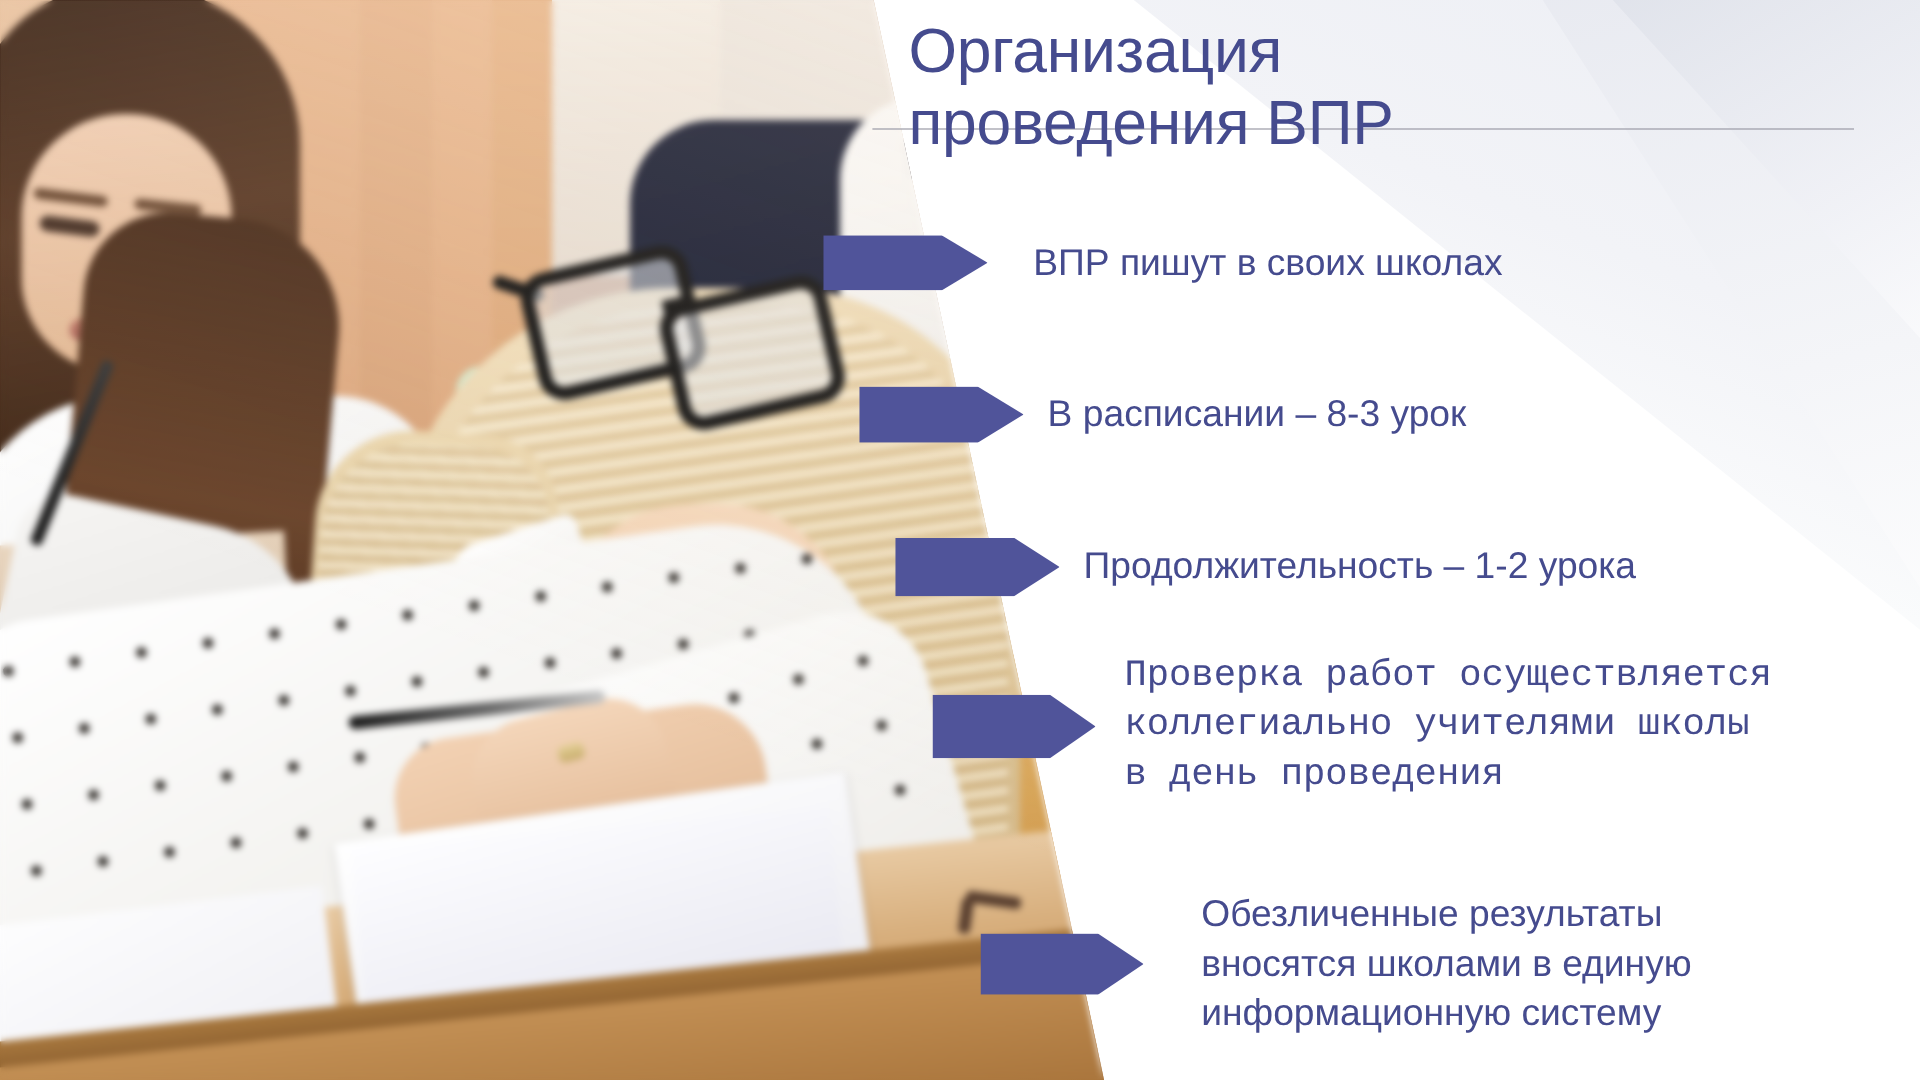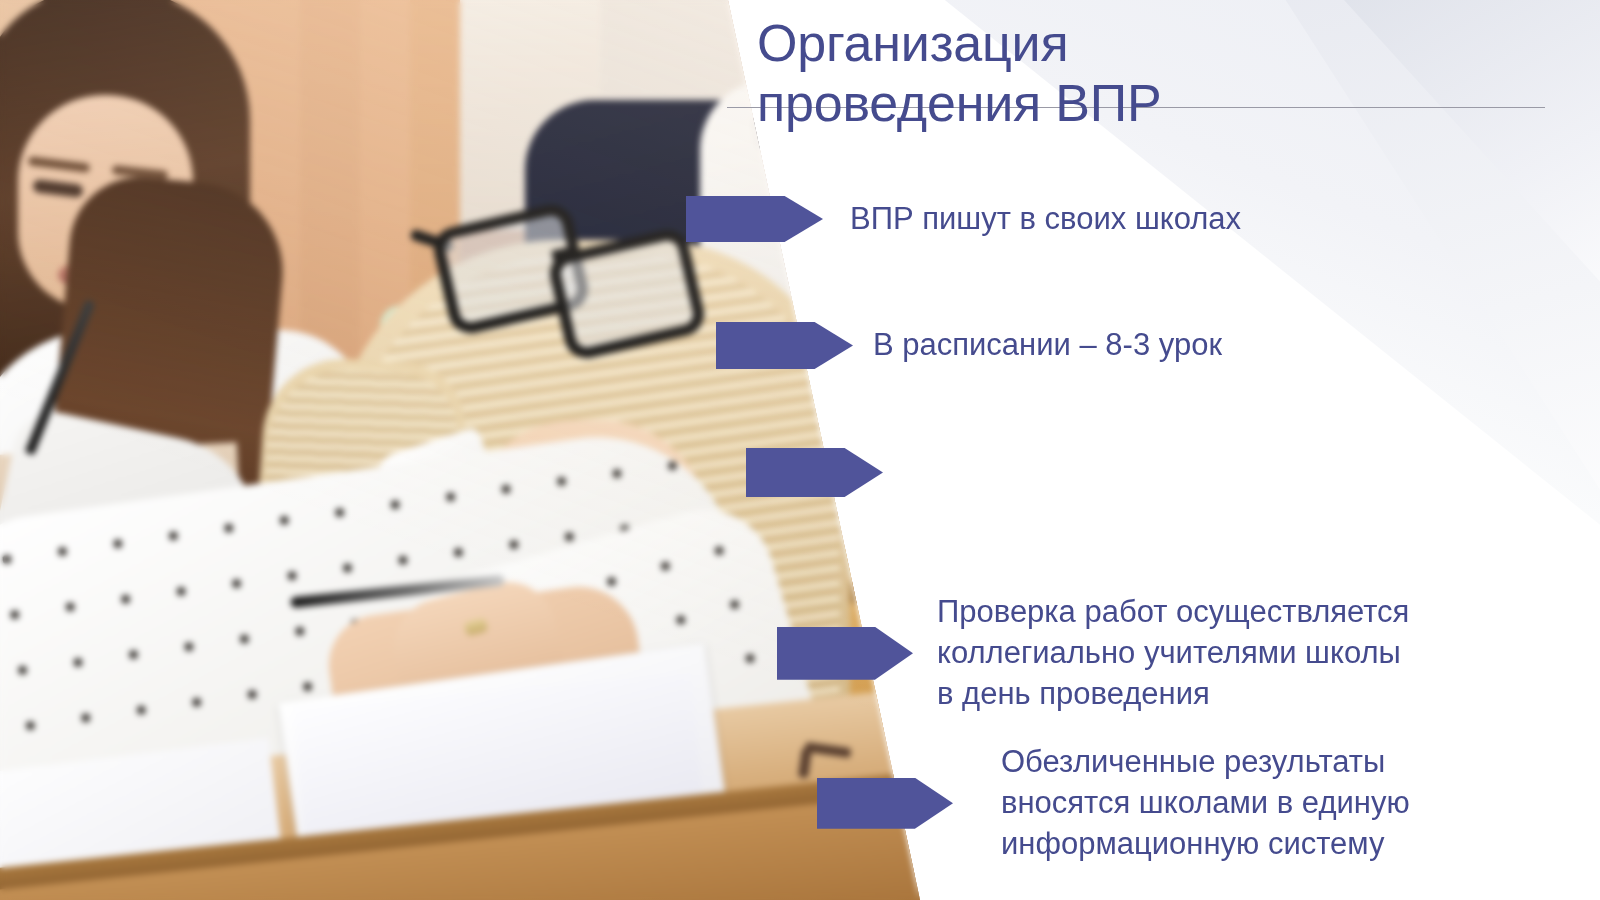--- a/index.html
+++ b/index.html
@@ -270,30 +270,30 @@
     clip-path:polygon(0 0, 72% 0, 100% 50%, 72% 100%, 0 100%);
   }
   .btext{
     color:#454b8e;font-size:31px;line-height:1.32;
     margin-left:22px;white-space:pre-line;font-weight:400;
   }
 
   #b1{left:686px;top:196px;}
   #b2{left:716px;top:322px;}
   #b3{left:746px;top:448px;}
-  #b4{left:777px;top:592px;}
+  #b4{left:777px;top:544px;font-family:Liberation Mono, monospace;}
   #b5{left:817px;top:742px;gap:24px;}
 
   #b1 .arrow{width:137px;height:46px;}
   #b2 .arrow{width:137px;height:47px;}
   #b3 .arrow{width:137px;height:49px;}
   #b4 .arrow{width:136px;height:53px;}
   #b5 .arrow{width:136px;height:51px;}
 
-  #b1 .btext{margin-left:27px;}
+  #b1 .btext{margin-left:38px;}
   #b2 .btext{margin-left:20px;}
   #b3 .btext{margin-left:20px;}
   #b4 .btext{margin-left:24px;}
   #b5 .btext{margin-left:24px;}
 </style>
 </head>
 <body>
 
 <div id="slide">
 
@@ -390,20 +390,21 @@
     <div class="btext">ВПР пишут в своих школах</div>
   </div>
 
   <div class="bullet" id="b2">
     <div class="arrow"></div>
     <div class="btext">В расписании – 8-3 урок</div>
   </div>
 
   <div class="bullet" id="b3">
     <div class="arrow"></div>
+    <div class="btext">Продолжительность – 1-2 урока</div>
   </div>
 
   <div class="bullet" id="b4">
     <div class="arrow"></div>
     <div class="btext">Проверка работ осуществляется
 коллегиально учителями школы
 в день проведения</div>
   </div>
 
   <div class="bullet" id="b5">

